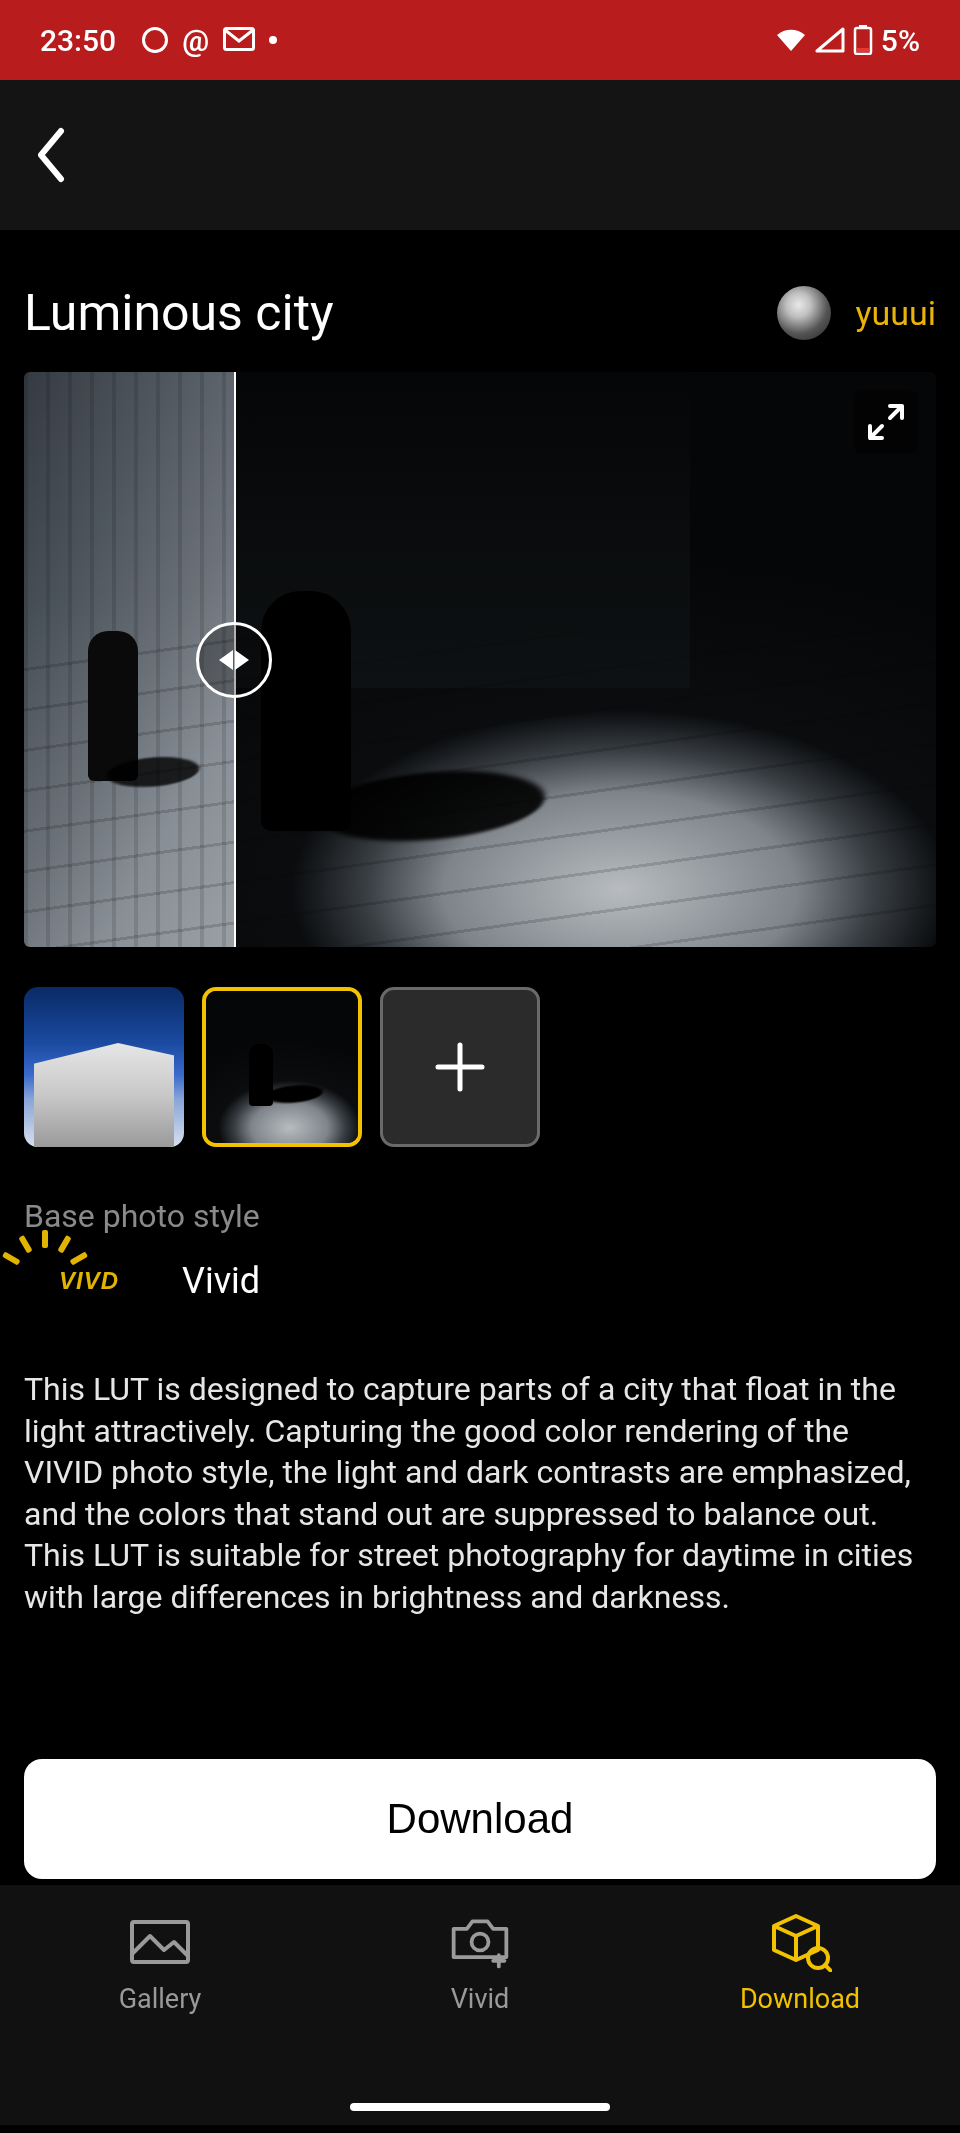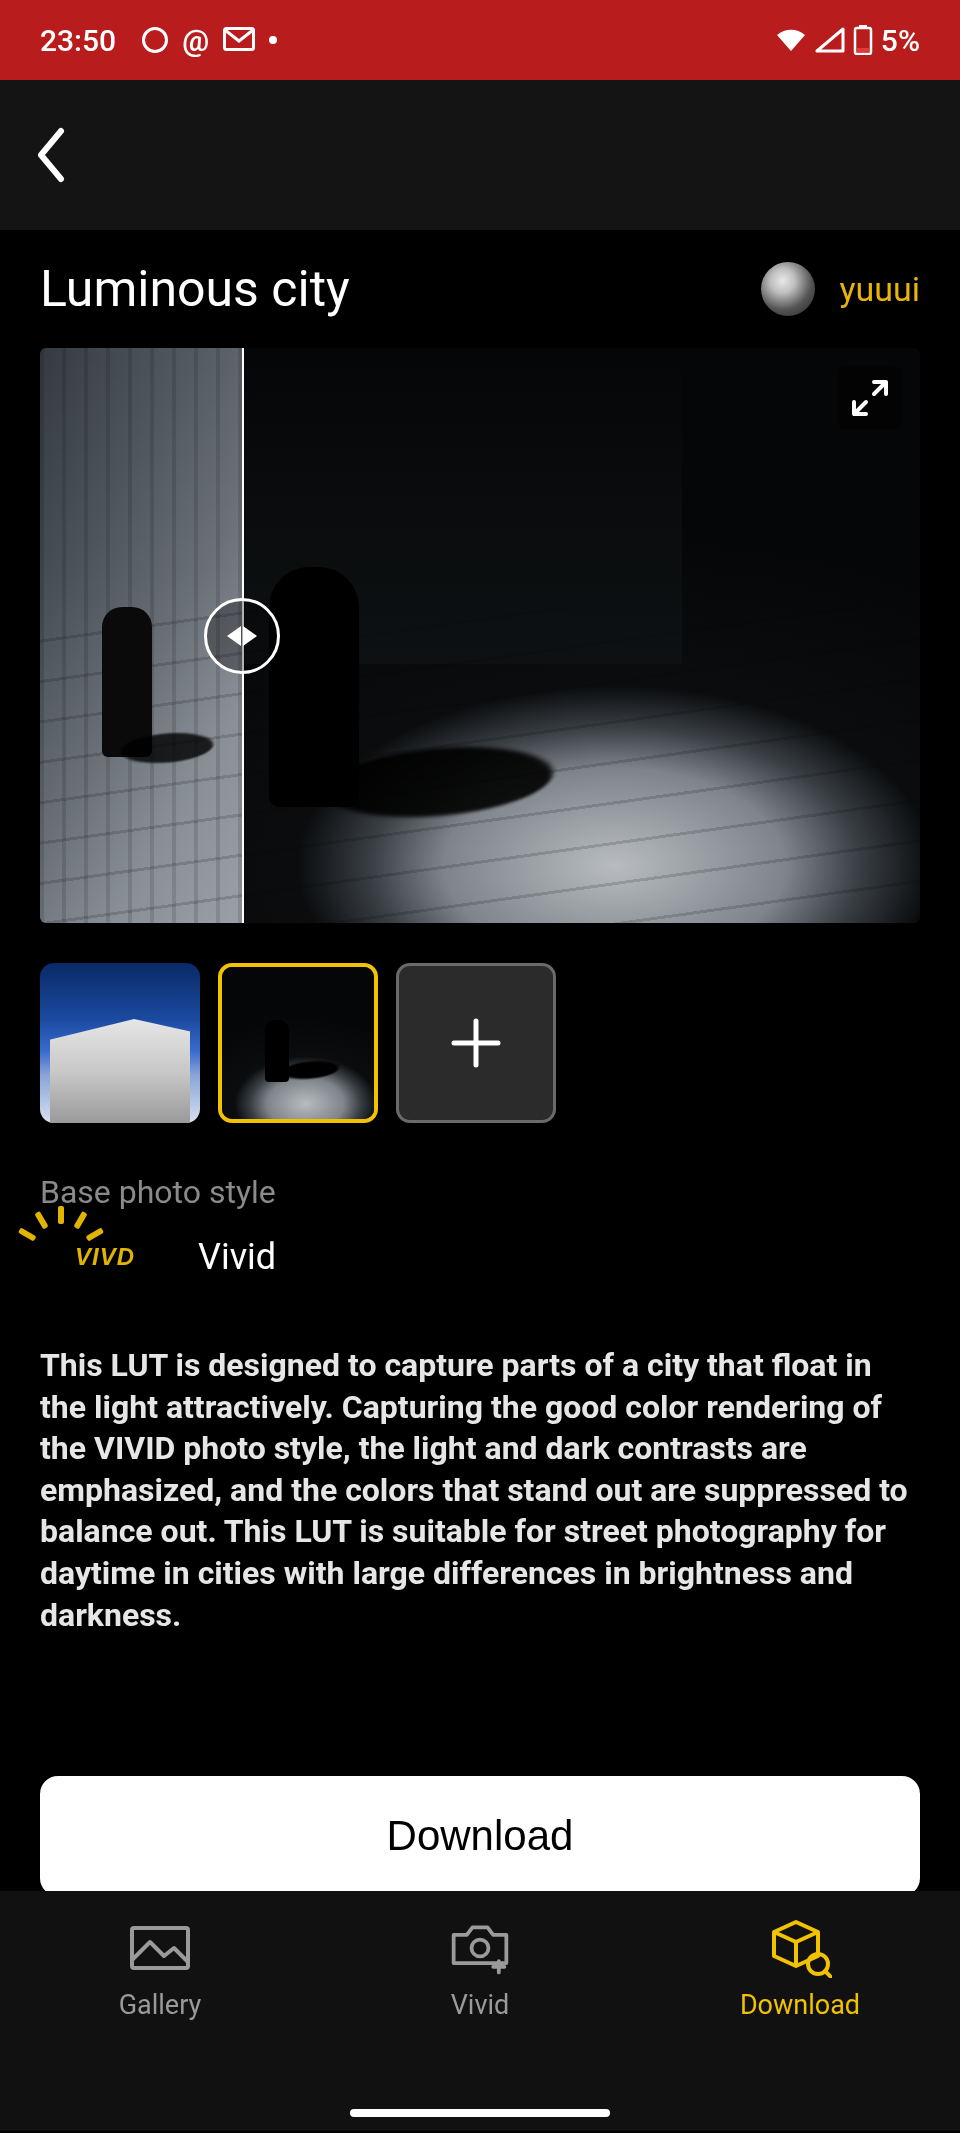--- a/index.html
+++ b/index.html
@@ -13,21 +13,21 @@
   .circle-ring { width: 26px; height: 26px; border: 3px solid #fff; border-radius: 50%; }
   .threads-icon { font-size: 30px; font-weight: 600; }
   .dot-icon { width:8px; height:8px; background:#fff; border-radius:50%; }
   .wifi-icon svg, .signal-icon svg, .battery-icon svg { display:block; }
 
   
   .top-nav { height: 150px; background:#141414; display:flex; align-items:center; padding: 0 20px; }
   .back-btn { width: 60px; height: 60px; display:flex; align-items:center; justify-content:center; }
 
   
-  .content { padding: 0 40px; }
+  .content { padding: 0 24px; margin-top: 24px; }
   .title-row { display:flex; align-items:center; justify-content:space-between; padding: 30px 0 30px 0; }
   .lut-title { font-size: 50px; font-weight: 400; color:#fff; }
   .author { display:flex; align-items:center; gap: 24px; }
   .avatar { width: 54px; height:54px; border-radius:50%; background: radial-gradient(circle at 40% 35%, #e8e8e8 0%, #c0c0c0 25%, #555 60%, #222 100%); }
   .author-name { font-size: 34px; color:#eab308; }
 
   
   .preview { position:relative; width: 100%; height: 575px; border-radius: 6px; overflow:hidden; }
   .preview-left { position:absolute; top:0; left:0; width:23%; height:100%; background:
     linear-gradient(120deg, #2a3038 0%, #4a525a 30%, #6a7078 55%, #888e95 75%, #9aa0a6 100%);
@@ -79,27 +79,27 @@
   
   .section-label { margin-top: 50px; font-size: 32px; color:#8a8a8a; }
   .style-row { display:flex; align-items:center; gap: 28px; margin-top: 18px; }
   .vivd-badge { position:relative; width: 130px; height: 56px; display:flex; align-items:center; justify-content:center;}
   .vivd-text { font-family: Impact, "Arial Black", sans-serif; font-size: 24px; letter-spacing: 1px; color:#e0b400; font-weight:800; font-style: italic; }
   .sun-rays { position:absolute; left:-2px; top:-8px; width:46px; height:46px; }
   .ray { position:absolute; left:50%; top:50%; width:6px; height:18px; background:#e0b400; transform-origin: center 28px; border-radius:2px;}
   .style-name { font-size: 36px; color:#fff; }
 
   
-  .desc { margin-top: 60px; font-size: 32px; line-height: 1.3; color:#e6e6e6;font-weight:bold; }
+  .desc { margin-top: 60px; font-size: 32px; line-height: 1.3; color:#e6e6e6; }
 
   
   .download-btn { margin-top: 140px; width:100%; height: 120px; background:#fff; color:#000; border:none; border-radius: 18px; font-size: 42px; font-weight:500; display:flex; align-items:center; justify-content:center; }
 
   
-  .bottom-nav { position:absolute; left:0; right:0; bottom:2px; height:240px; background:#111; display:flex; align-items:flex-start; justify-content:space-around; padding-top:30px; }
+  .bottom-nav { position:absolute; left:0; right:0; bottom:8px; height:240px; background:#111; display:flex; align-items:flex-start; justify-content:space-around; padding-top:30px; }
   .nav-item { display:flex; flex-direction:column; align-items:center; gap:14px; width:25%; }
   .nav-label { font-size:27px; color:#9a9a9a; }
   .nav-item.active .nav-label { color:#f2c200; }
   .nav-icon { width:64px; height:54px; display:flex; align-items:center; justify-content:center; }
 
   .home-indicator { position:absolute; bottom:14px; left:50%; transform:translateX(-50%); width:260px; height:8px; background:#fff; border-radius:4px; }
 </style>
 </head>
 <body>
 

